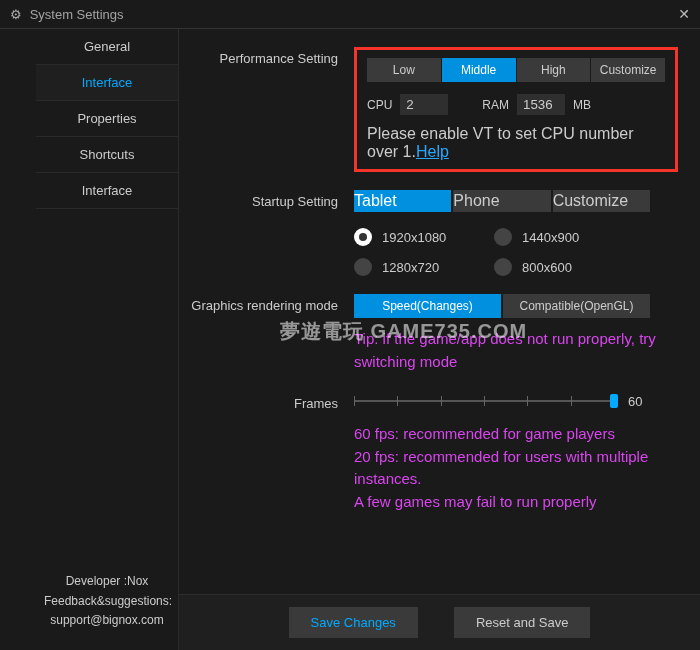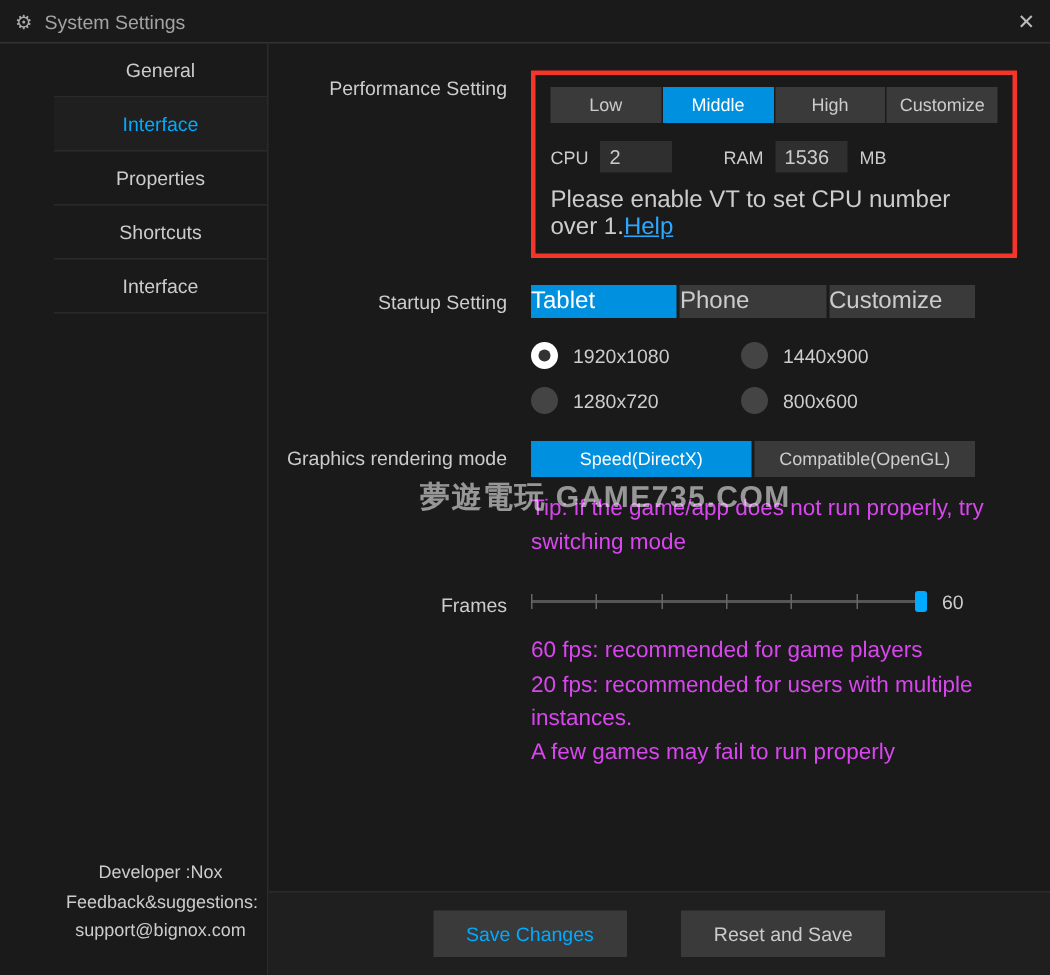--- a/index.html
+++ b/index.html
@@ -128,21 +128,21 @@
                 <span>800x600</span>
               </div>
             </div>
           </div>
         </div>
 
         <div class="row" style="margin-top:6px">
           <div class="label">Graphics rendering mode</div>
           <div class="ctrl">
             <div class="gfx-btns">
-              <div class="gbtn active">Speed(DirectX)</div>
+              <div class="gbtn active">Speed(Changes)</div>
               <div class="gbtn">Compatible(OpenGL)</div>
             </div>
             <div class="tip">Tip: if the game/app does not run properly, try switching mode</div>
           </div>
         </div>
 
         <div class="row frames-row">
           <div class="label">Frames</div>
           <div class="ctrl" style="display:flex;align-items:center;gap:14px">
             <div class="slider-wrap">

